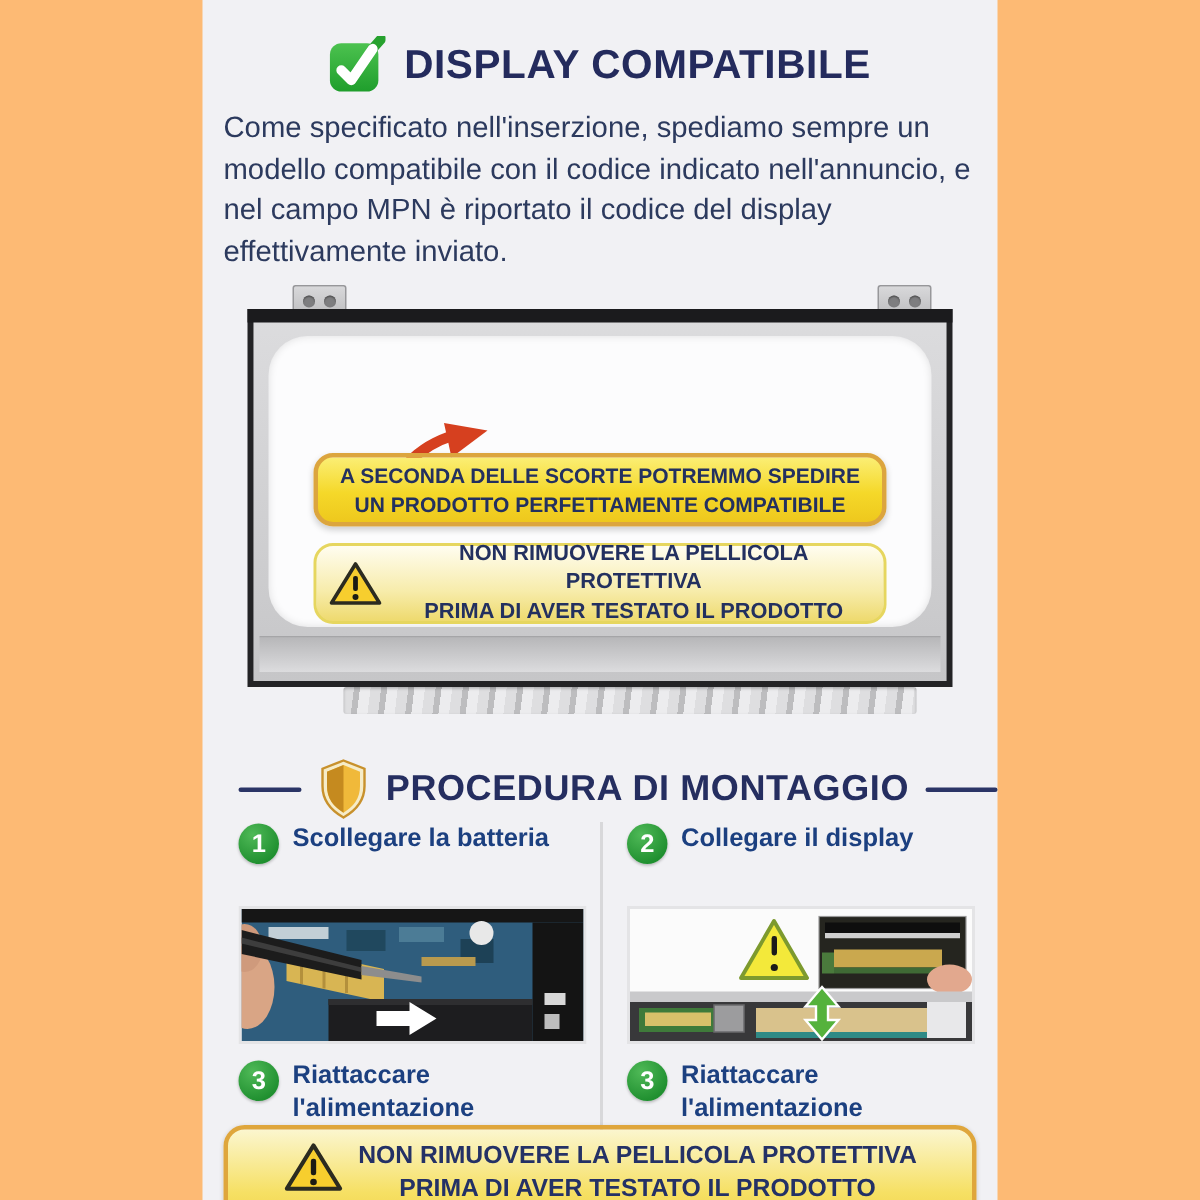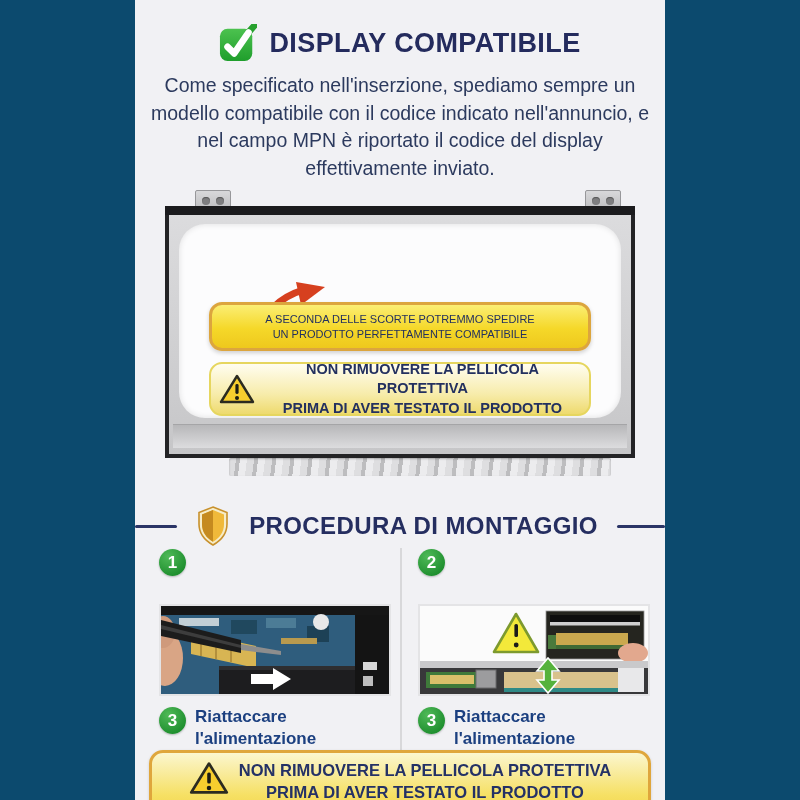--- a/index.html
+++ b/index.html
@@ -1,27 +1,27 @@
 <!DOCTYPE html>
 <html><head>
 <meta charset="utf-8">
 <style>
   * { margin:0; padding:0; box-sizing:border-box; }
   html,body { background:#ffffff; }
   body { font-family:"Liberation Sans", sans-serif; }
-  .page { position:relative; width:800px; height:800px; background:#0c4a6e; overflow:hidden; margin:0 auto; }
+  .page { position:relative; width:800px; height:800px; background:#fdba74; overflow:hidden; margin:0 auto; }
   .column { position:absolute; left:135px; top:0; width:530px; height:800px; background:#f1f1f4; }
 
   
   .header { position:absolute; top:24px; left:0; width:100%; display:flex; justify-content:center; align-items:center; gap:12px; }
   .check-badge { width:38px; height:38px; flex:0 0 auto; }
   .page-title { font-size:27px; font-weight:bold; color:#242b5d; letter-spacing:0.4px; }
 
   
-  .intro { position:absolute; top:72px; left:14px; width:502px; text-align:center;
+  .intro { position:absolute; top:72px; left:14px; width:502px; 
            font-size:19.5px; line-height:1.42; color:#2c3a5e; }
 
   
   .panel-wrap { position:absolute; top:190px; left:30px; width:470px; height:292px; }
   .bracket { position:absolute; top:0; width:36px; height:22px; background:linear-gradient(#d8d8da,#bdbdbf);
              border:1px solid #97979a; border-radius:2px; display:flex; justify-content:center; align-items:center; gap:6px; }
   .bracket span { width:8px; height:8px; border-radius:50%; background:#7e7e80; box-shadow:inset 0 1px 1px #555; }
   .bracket.left { left:30px; } .bracket.right { left:420px; }
   .panel-frame { position:absolute; top:16px; left:0; width:470px; height:252px;
                  background:linear-gradient(180deg,#dcdcde,#c6c6c8); border:4px solid #232325; }
@@ -33,29 +33,29 @@
   .foil { position:absolute; top:268px; left:64px; right:24px; height:18px; border-radius:2px;
           background:repeating-linear-gradient(97deg,#dedee0 0 7px,#bdbdbf 7px 11px,#ececee 11px 18px);
           box-shadow:inset 0 1px 2px rgba(0,0,0,.25); }
   .curved-arrow { position:absolute; left:84px; top:92px; width:86px; height:62px; }
 
   .banner { position:absolute; left:44px; width:382px; border-radius:13px; display:flex;
             flex-direction:column; justify-content:center; align-items:center; text-align:center; }
   .banner-stock { top:112px; height:49px; border:3px solid #dca53e;
                   background:linear-gradient(180deg,#fbee74 0%,#f5d829 55%,#eec81d 100%);
                   box-shadow:0 2px 4px rgba(0,0,0,.18); }
-  .banner-stock div { font-size:11px; font-weight:normal; color:#23305f; line-height:1.35; }
+  .banner-stock div { font-size:14px; font-weight:bold; color:#23305f; line-height:1.35; }
   .banner-film { top:172px; height:54px; border:2px solid #e6d65f;
                  background:linear-gradient(180deg,#fffdf0 0%,#f7ecab 60%,#eeda6e 100%);
                  flex-direction:row; gap:9px; padding:0 8px; }
   .banner-film .txt { font-size:14.5px; font-weight:bold; color:#23305f; line-height:1.35; text-align:center; }
   .warn-tri { flex:0 0 auto; }
 
   
-  .proc-header { position:absolute; top:506px; left:0; width:100%; display:flex; justify-content:space-between;
+  .proc-header { position:absolute; top:506px; left:0; width:100%; display:flex; justify-content:flex-end;
                  align-items:center; gap:11px; }
   .rule { height:3px; background:#2b3566; border-radius:2px; }
   .rule.l { width:42px; } .rule.r { width:48px; }
   .proc-title { font-size:24px; font-weight:bold; color:#252e60; letter-spacing:0.4px; }
 
   
   .steps { position:absolute; top:548px; left:0; width:530px; }
   .steps-grid { display:grid; grid-template-columns:265px 265px; }
   .cell-l { padding:0 10px 0 24px; }
   .cell-r { padding:0 14px 0 16px; border-left:2px solid #d8d8da; }
@@ -147,20 +147,21 @@
       <div class="proc-title">PROCEDURA DI MONTAGGIO</div>
       <div class="rule r"></div>
     </div>
 
     <div class="steps">
       <div class="steps-grid">
         <div class="cell-l">
           <div class="step">
             <div class="step-num">1</div>
             <div class="step-text">
+              <div>Scollegare la batteria</div>
             </div>
           </div>
 
           <div class="photo">
             <svg width="228" height="88" viewBox="0 0 228 88">
               <rect x="0" y="0" width="228" height="88" fill="#2f5d7d"></rect>
               <rect x="0" y="0" width="228" height="9" fill="#161616"></rect>
               <rect x="18" y="12" width="40" height="8" fill="#c2cfd6"></rect>
               <rect x="70" y="14" width="26" height="14" fill="#20485e"></rect>
               <rect x="105" y="12" width="30" height="10" fill="#4c7c96"></rect>
@@ -190,20 +191,21 @@
               <div>Riattaccare l'alimentazione</div>
               <div>e la batteria</div>
             </div>
           </div>
         </div>
 
         <div class="cell-r">
           <div class="step">
             <div class="step-num">2</div>
             <div class="step-text">
+              <div>Collegare il display</div>
             </div>
           </div>
 
           <div class="photo">
             <svg width="228" height="88" viewBox="0 0 228 88">
               <rect x="0" y="0" width="228" height="88" fill="#fbfbfb"></rect>
               <polygon points="96,8 118,46 74,46" fill="#f3e93a" stroke="#7d9a2e" stroke-width="2.6" stroke-linejoin="round"></polygon>
               <rect x="94.4" y="18" width="3.6" height="13" rx="1.6" fill="#1a1a1a"></rect>
               <circle cx="96.2" cy="39" r="2.4" fill="#1a1a1a"></circle>
               <rect x="126" y="5" width="98" height="48" fill="#25251f" stroke="#999" stroke-width="0.8"></rect>

